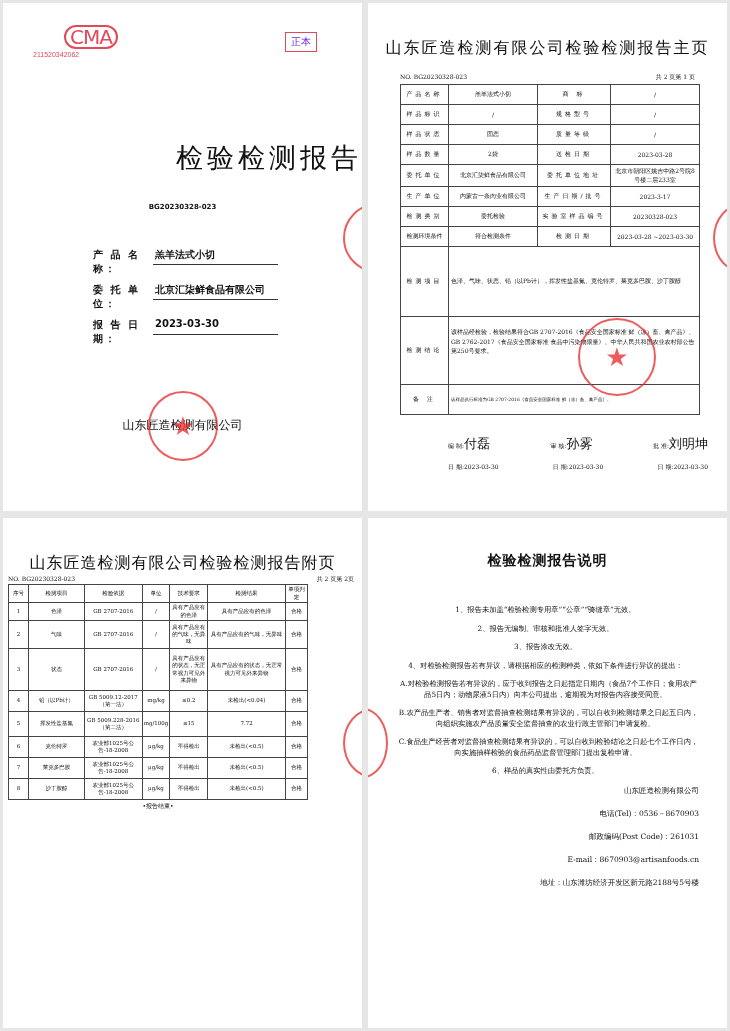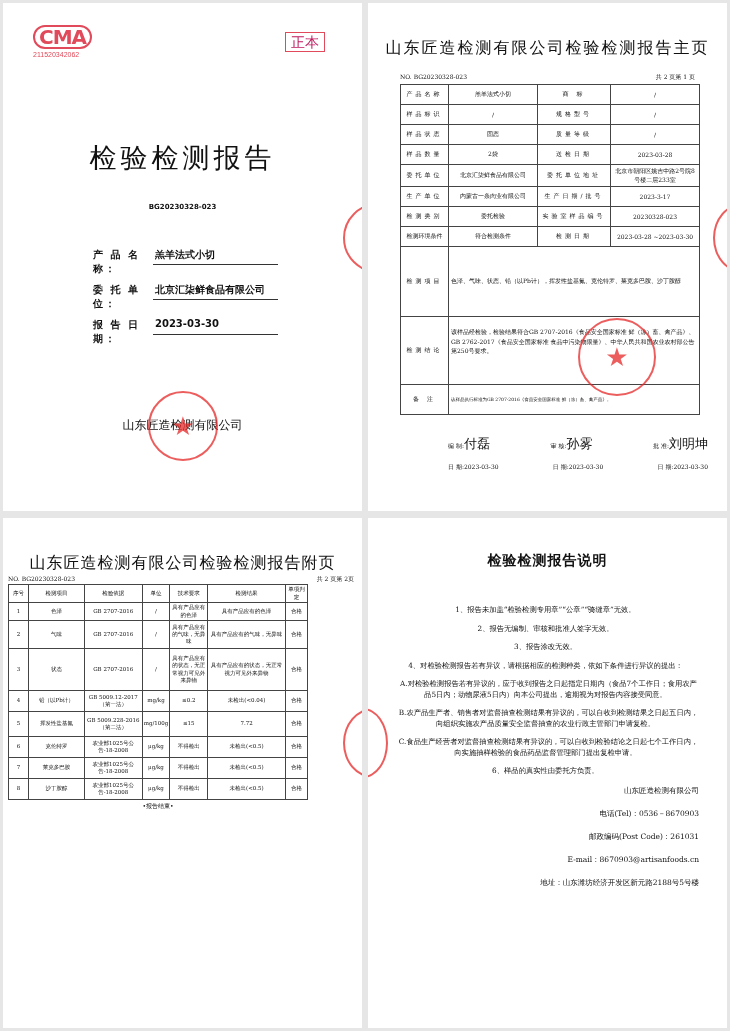--- a/index.html
+++ b/index.html
@@ -19,24 +19,24 @@
   
   .seal {
     position: absolute; border: 2px solid rgba(230,40,40,0.75); border-radius: 50%;
     color: rgba(230,40,40,0.75); display: flex; align-items: center; justify-content: center;
     font-size: 14px; pointer-events: none;
   }
   .seal .star { font-size: 26px; line-height: 1; }
 
   
   .cma { position: absolute; left: 30px; top: 22px; color: #e04a5a; }
-  .cma-logo { font-family: "DejaVu Sans", sans-serif; font-weight: bold; font-size: 20px; border: 2px solid #e04a5a; border-radius: 12px; padding: 0 4px; line-height: 20px; letter-spacing: -1px; }
+  .cma-logo { font-family: "DejaVu Sans", sans-serif; font-weight: normal; font-size: 20px; border: 2px solid #e04a5a; border-radius: 12px; padding: 0 4px; line-height: 20px; letter-spacing: -1px; margin-left: 31px; }
   .cma-num { font-family: "Liberation Sans", sans-serif; font-size: 7px; margin-top: 2px; }
-  .zhengben { position: absolute; left: 282px; top: 29px; border: 1px solid #e04a5a; color: #be185d; font-size: 14px; padding: 0 5px; line-height: 18px; }
-  .cover-title { position: absolute; left: 0; right: 0; top: 137px; text-align: center; font-size: 27px; letter-spacing: 4px; }
+  .zhengben { position: absolute; left: 282px; top: 29px; border: 1px solid #e04a5a; color: #6d28d9; font-size: 10px; padding: 0 5px; line-height: 18px; }
+  .cover-title { position: absolute; left: 0; right: 0; top: 137px; text-align: right; font-size: 27px; letter-spacing: 4px; }
   .cover-no { position: absolute; left: 0; right: 0; top: 200px; text-align: center; font-size: 7px; font-weight: bold; font-family: "DejaVu Sans", sans-serif; }
   .cover-fields { position: absolute; left: 90px; top: 245px; }
   .cover-row { display: flex; height: 35px; font-size: 10px; font-weight: bold; font-family: "DejaVu Sans", sans-serif; }
   .cover-label { width: 60px; letter-spacing: 2px; }
   .cover-val { width: 125px; border-bottom: 1px solid #333; height: 17px; padding-left: 2px; }
   .cover-company { position: absolute; left: 0; right: 0; top: 414px; text-align: center; font-size: 12px; font-family: "DejaVu Sans", sans-serif; }
 
   
   .p2-title { position: absolute; left: 0; right: 0; top: 35px; text-align: center; font-size: 16px; letter-spacing: 2px; }
   .p2-meta { position: absolute; left: 32px; right: 32px; top: 70px; display: flex; justify-content: space-between; font-size: 6px; }

